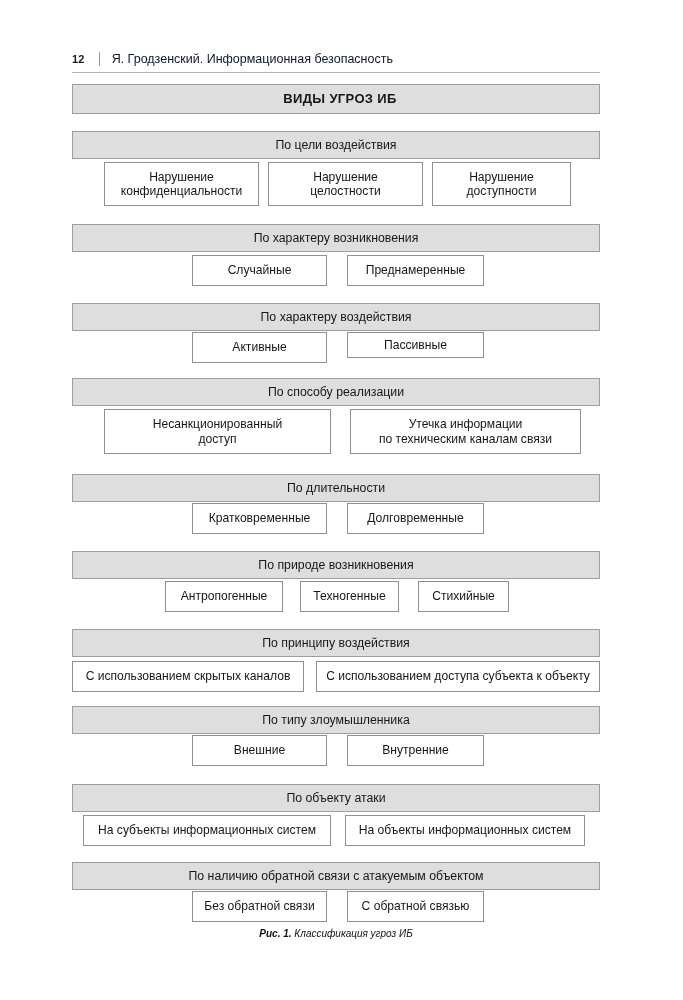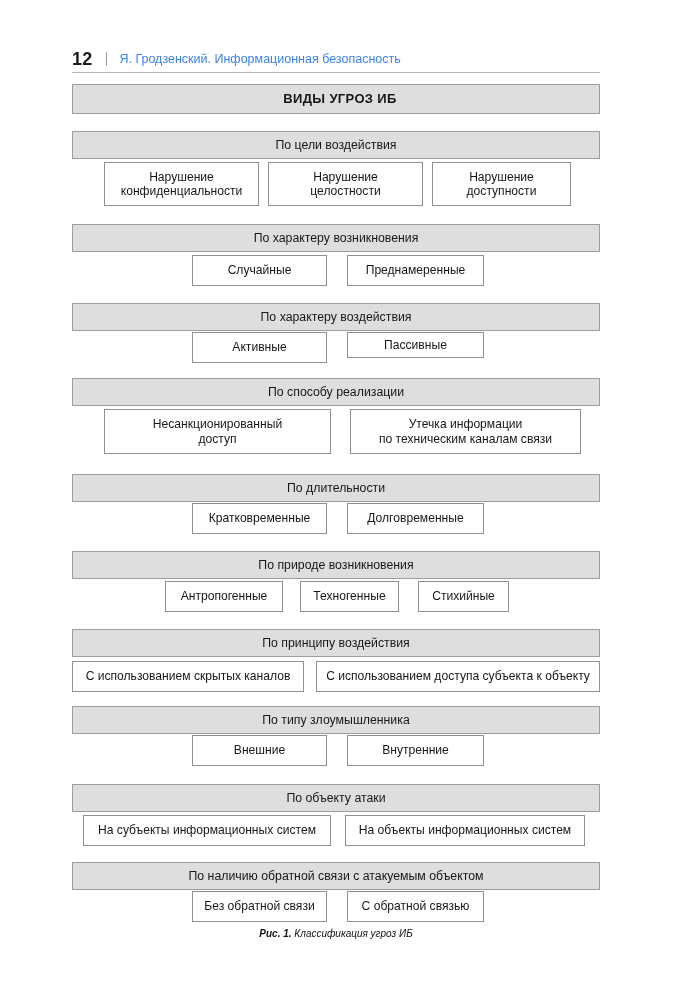--- a/index.html
+++ b/index.html
@@ -11,28 +11,28 @@
     -webkit-font-smoothing:antialiased;
   }
   .page{position:relative;width:683px;height:1000px;}
 
   
   .running-head{
     position:absolute;left:72px;top:46px;width:528px;height:26px;
     display:flex;align-items:center;
   }
   .folio{
-    font-size:18px;font-weight:700;color:#1b1b1b;letter-spacing:.2px;
+    font-size:11px;font-weight:700;color:#1b1b1b;letter-spacing:.2px;
   }
   .folio-rule{
     display:inline-block;width:1px;height:14px;background:#9a9a9a;
     margin:0 12px 0 14px;
   }
   .head-title{
-    font-size:12.5px;font-weight:400;color:#3b82f6;white-space:nowrap;
+    font-size:12.5px;font-weight:400;color:#0f172a;white-space:nowrap;
   }
   .head-line{
     position:absolute;left:72px;top:72px;width:528px;height:1px;background:#b4b4b4;
   }
 
   
   .diagram{position:absolute;left:0;top:0;width:683px;height:1000px;}
 
   .bar,.leaf{
     position:absolute;box-sizing:border-box;

